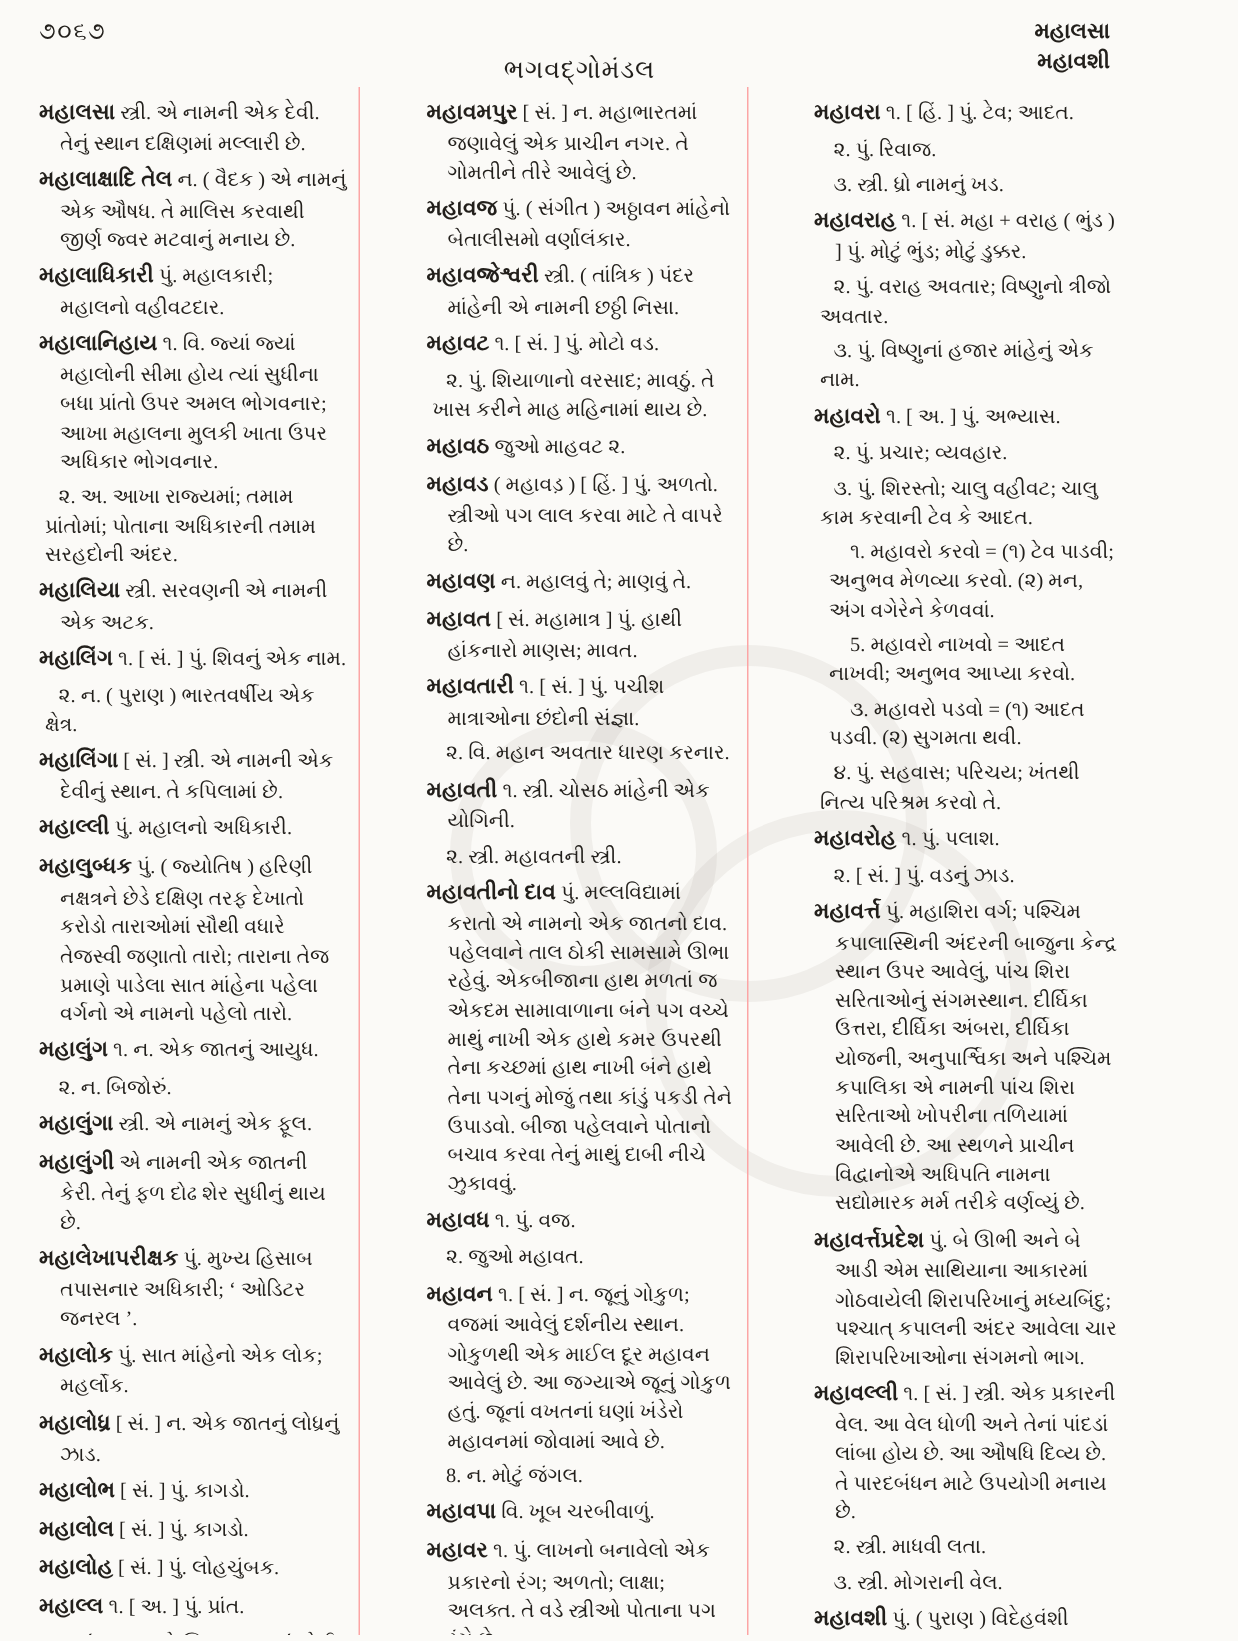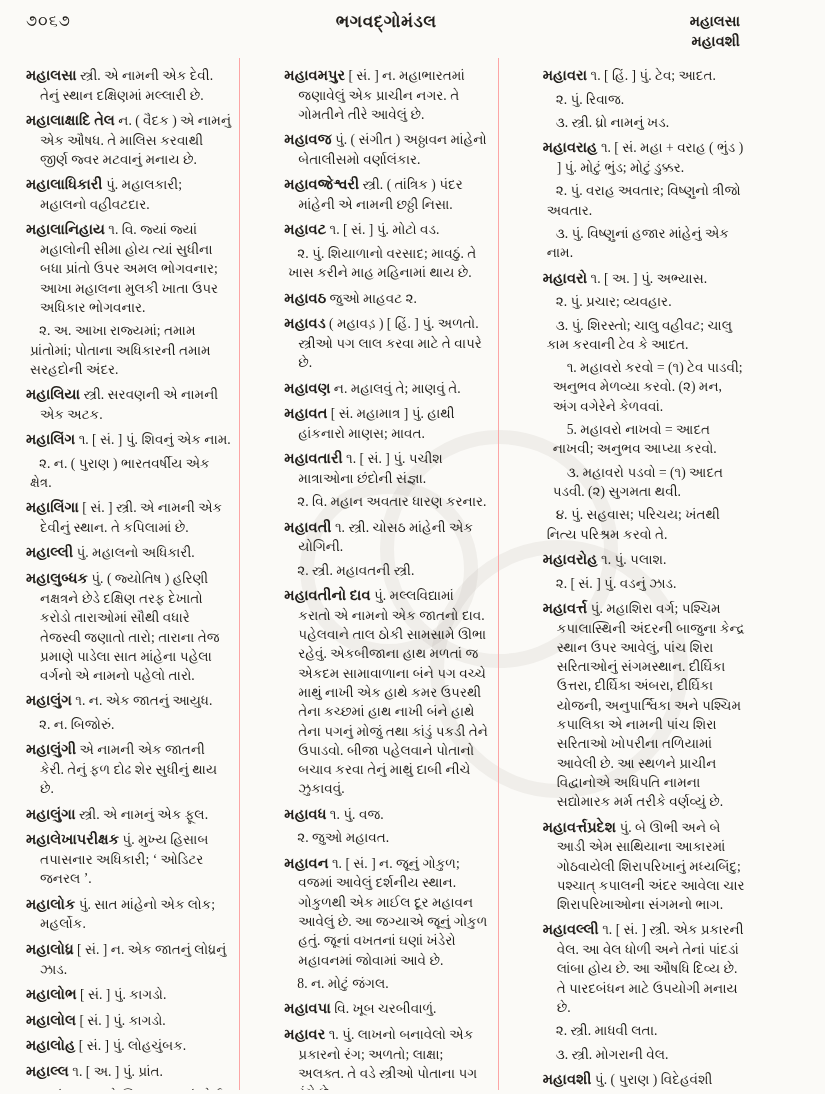--- a/index.html
+++ b/index.html
@@ -18,28 +18,29 @@
   .r1{width:210px;height:210px;left:380px;top:430px;}
   .r2{width:230px;height:230px;left:430px;top:540px;border-color:rgba(150,140,125,0.08);}
   .r3{width:150px;height:150px;left:300px;top:480px;border-color:rgba(150,140,125,0.07);}
   .header{
     position:relative;z-index:2;
     display:flex;justify-content:space-between;align-items:flex-start;
     padding:12px 22px 0 26px;
     height:44px;
   }
   .pageno{font-size:16px;letter-spacing:1px;}
-  .booktitle{font-size:17px;font-weight:bold;letter-spacing:0.5px;transform:translateX(6px);}
+  .booktitle{font-size:17px;font-weight:normal;letter-spacing:0.5px;transform:translateX(6px);margin-top:25px;}
   .guides{text-align:right;font-size:14.5px;font-weight:bold;line-height:1.35;}
   .cols{
     position:relative;z-index:1;
     display:flex;
     padding:2px 6px 0 20px;
     height:1034px;
     box-sizing:border-box;
+    justify-content:flex-end;
   }
   .col{
     flex:1 1 0;
     padding:2px 8px 0 6px;
     font-size:13.6px;
     line-height:1.42;
     box-sizing:border-box;
     overflow:hidden;
   }
   .col + .col{border-left:1px solid #fca5a5;padding-left:44px;}
@@ -77,22 +78,22 @@
         <div class="para entry"><span class="hw">મહાલાનિહાય</span> ૧. વિ. જ્યાં જ્યાં મહાલોની સીમા હોય ત્યાં સુધીના બધા પ્રાંતો ઉપર અમલ ભોગવનાર; આખા મહાલના મુલકી ખાતા ઉપર અધિકાર ભોગવનાર.</div>
         <div class="para sense">૨. અ. આખા રાજ્યમાં; તમામ પ્રાંતોમાં; પોતાના અધિકારની તમામ સરહદોની અંદર.</div>
         <div class="para entry"><span class="hw">મહાલિયા</span> સ્ત્રી. સરવણની એ નામની એક અટક.</div>
         <div class="para entry"><span class="hw">મહાલિંગ</span> ૧. [ સં. ] પું. શિવનું એક નામ.</div>
         <div class="para sense">૨. ન. ( પુરાણ ) ભારતવર્ષીય એક ક્ષેત્ર.</div>
         <div class="para entry"><span class="hw">મહાલિંગા</span> [ સં. ] સ્ત્રી. એ નામની એક દેવીનું સ્થાન. તે કપિલામાં છે.</div>
         <div class="para entry"><span class="hw">મહાલ્લી</span> પું. મહાલનો અધિકારી.</div>
         <div class="para entry"><span class="hw">મહાલુબ્ધક</span> પું. ( જ્યોતિષ ) હરિણી નક્ષત્રને છેડે દક્ષિણ તરફ દેખાતો કરોડો તારાઓમાં સૌથી વધારે તેજસ્વી જણાતો તારો; તારાના તેજ પ્રમાણે પાડેલા સાત માંહેના પહેલા વર્ગનો એ નામનો પહેલો તારો.</div>
         <div class="para entry"><span class="hw">મહાલુંગ</span> ૧. ન. એક જાતનું આયુધ.</div>
         <div class="para sense">૨. ન. બિજોરું.</div>
+        <div class="para entry"><span class="hw">મહાલુંગા</span> સ્ત્રી. એ નામનું એક ફૂલ.</div>
         <div class="para entry"><span class="hw">મહાલુંગી</span> એ નામની એક જાતની કેરી. તેનું ફળ દોઢ શેર સુધીનું થાય છે.</div>
-        <div class="para entry"><span class="hw">મહાલુંગા</span> સ્ત્રી. એ નામનું એક ફૂલ.</div>
         <div class="para entry"><span class="hw">મહાલેખાપરીક્ષક</span> પું. મુખ્ય હિસાબ તપાસનાર અધિકારી; ‘ ઓડિટર જનરલ ’.</div>
         <div class="para entry"><span class="hw">મહાલોક</span> પું. સાત માંહેનો એક લોક; મહર્લોક.</div>
         <div class="para entry"><span class="hw">મહાલોધ્ર</span> [ સં. ] ન. એક જાતનું લોધ્રનું ઝાડ.</div>
         <div class="para entry"><span class="hw">મહાલોભ</span> [ સં. ] પું. કાગડો.</div>
         <div class="para entry"><span class="hw">મહાલોલ</span> [ સં. ] પું. કાગડો.</div>
         <div class="para entry"><span class="hw">મહાલોહ</span> [ સં. ] પું. લોહચુંબક.</div>
         <div class="para entry"><span class="hw">મહાલ્લ</span> ૧. [ અ. ] પું. પ્રાંત.</div>
         <div class="para sense">૨. પું. સરકારને ઊપજ આપતું કોઈ પણ જાહેર ફંડ.</div>
         <div class="para entry"><span class="hw">મહાવક્ર</span> વિ. અતિ અવળું.</div>
         <div class="para entry"><span class="hw">મહાવક્ષ</span> [ સં. મહાવક્ષસ ] પું. શિવનાં હજાર માંહેનું એક નામ.</div>

